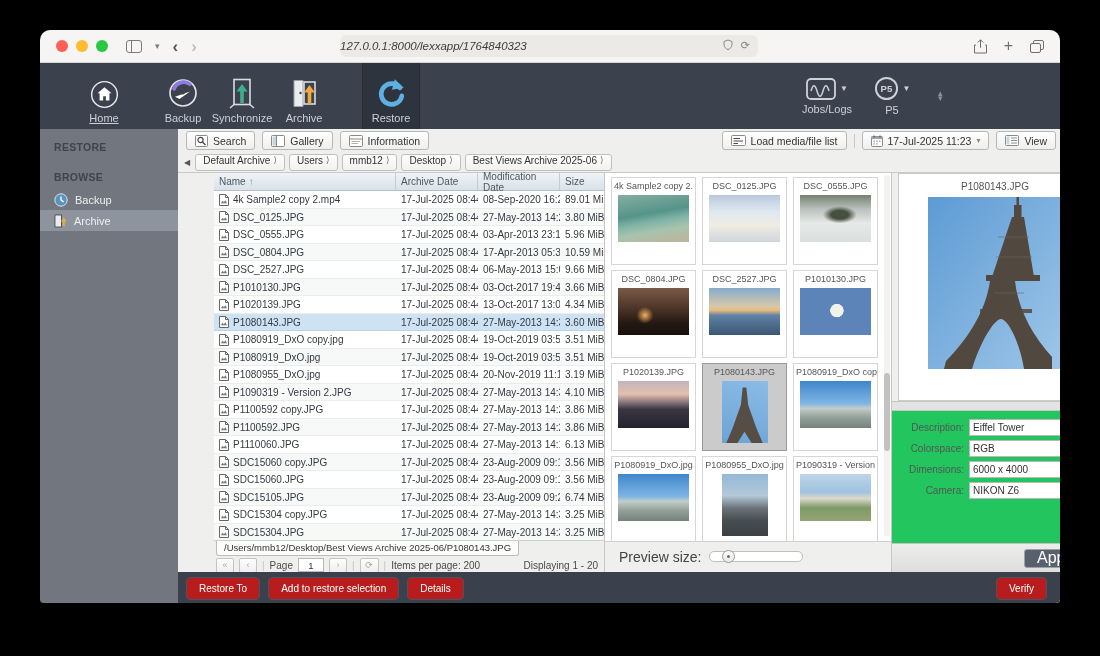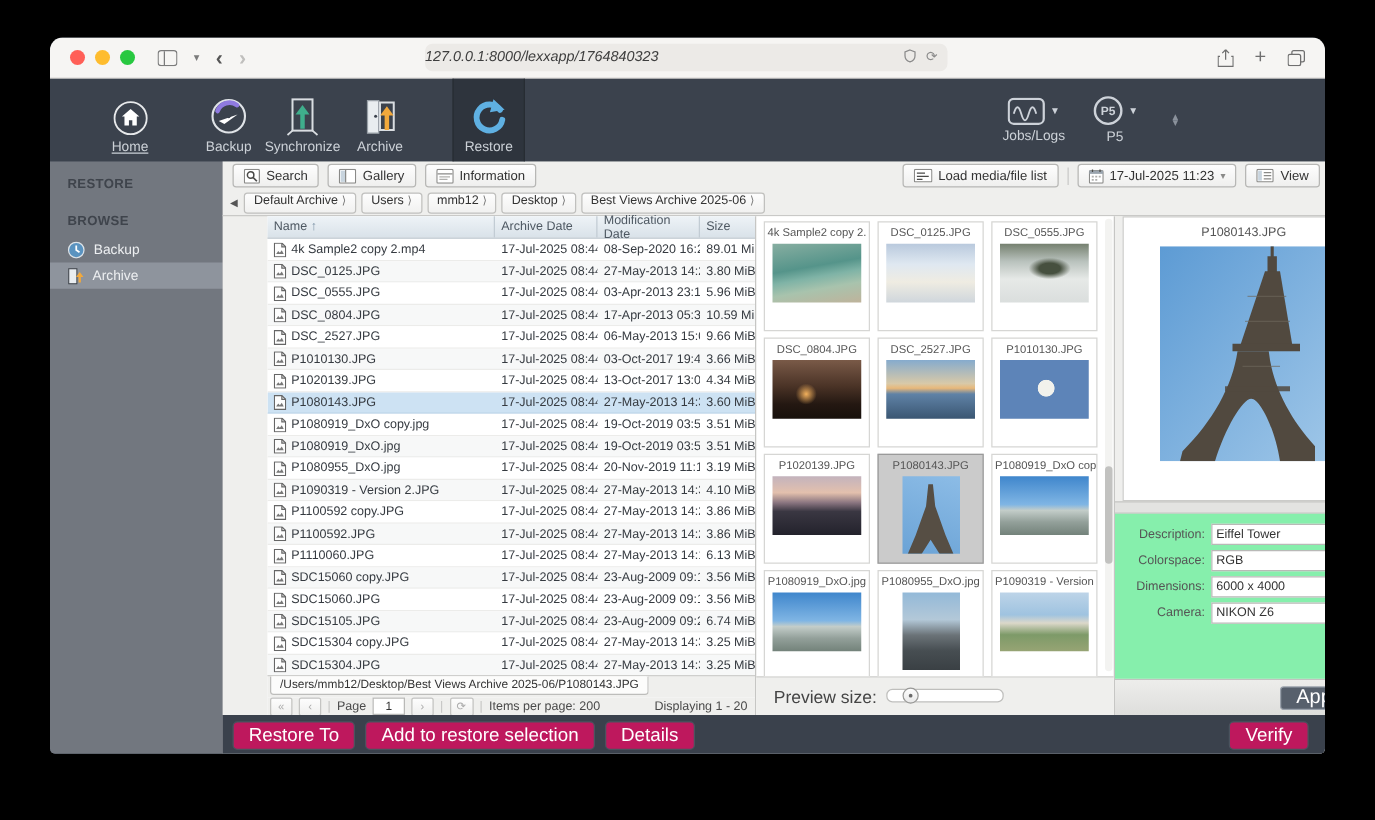--- a/index.html
+++ b/index.html
@@ -90,34 +90,34 @@
   .slider{width:92px;height:9px;background:#fff;border:1px solid #bfbfbd;border-radius:5px;position:relative;}
   .knob{position:absolute;left:12px;top:-2px;width:11px;height:11px;border-radius:50%;background:linear-gradient(#fdfdfd,#e8e8e8);
         border:1px solid #9a9a98;}
   .knob::after{content:"";position:absolute;left:3.5px;top:3.5px;width:3px;height:3px;border-radius:50%;background:#6a6a6a;}
   
   .right-pane{width:204px;flex:none;display:flex;flex-direction:column;background:#efefed;position:relative;}
   .preview-card{height:228px;margin:0 4px 0 6px;background:#fff;border:1px solid #cbcbc9;box-sizing:border-box;text-align:center;}
   .preview-title{font-size:10px;color:#555;padding-top:7px;}
   .preview-img{width:134px;height:172px;margin:5px auto 0;display:block;}
   .splitter{height:8px;background:#e3e3e1;border-top:1px solid #c6c6c4;border-bottom:1px solid #c6c6c4;}
-  .meta{flex:1;background:#86efac;padding-top:8px;position:relative;}
+  .meta{flex:1;background:#22c55e;padding-top:8px;position:relative;}
   .meta-row{display:flex;align-items:center;margin-bottom:4px;}
   .meta-label{width:72px;text-align:right;font-size:10px;color:#555;padding-right:5px;flex:none;}
   .meta-input{width:114px;height:13px;border:1px solid #b9b9b7;font-size:10px;color:#333;padding:1px 3px;background:#fff;}
   .right-scroll{position:absolute;right:0;top:0;width:5px;height:100%;background:#f2f2f0;}
   .right-scroll .rs-thumb{position:absolute;top:2px;right:0;width:5px;height:44px;background:#c6c6c4;border-radius:2px;}
   .applybar{height:28px;background:linear-gradient(#ededeb,#dededc);border-top:1px solid #c2c2c0;
             display:flex;align-items:center;justify-content:flex-end;padding-right:6px;}
   .apply-btn{height:17px;padding:0 12px;background:#57606c;border:1px solid #99a1ab;border-radius:3px;
              color:#fff;font-size:16px;display:flex;align-items:center;}
   
   .bottombar{height:32px;background:#3a414c;display:flex;align-items:center;gap:8px;padding:0 13px 0 8px;}
-  .dbtn{height:21px;padding:0 12px;background:#be185d;border:1px solid #4a535e;border-radius:4px;color:#fff;
-        font-size:15px;display:flex;align-items:center;}
+  .dbtn{height:21px;padding:0 12px;background:#b91c1c;border:1px solid #4a535e;border-radius:4px;color:#fff;
+        font-size:10px;display:flex;align-items:center;}
   .dbtn.verify{margin-left:auto;}
   svg{display:block;}
 </style>
 </head>
 <body>
 
 <div class="window">
 
   <div class="chrome">
     <div class="lights">

